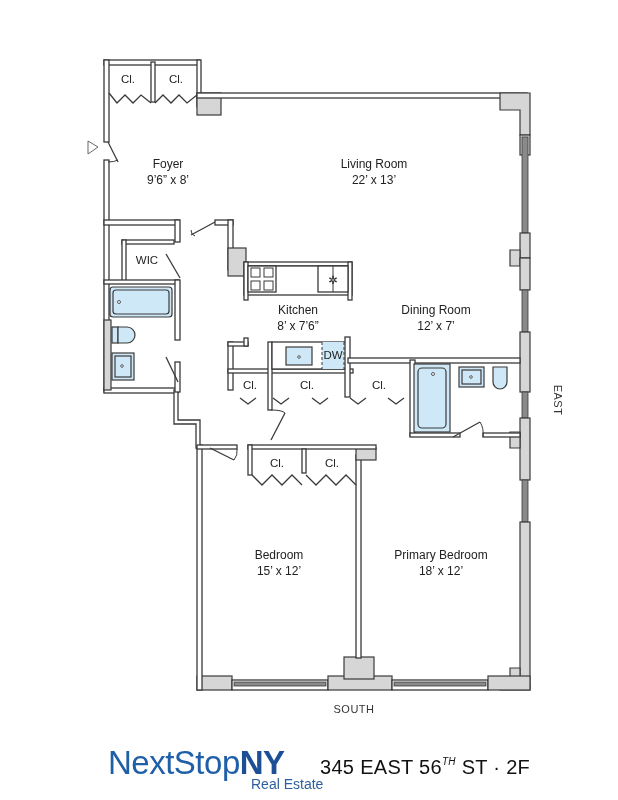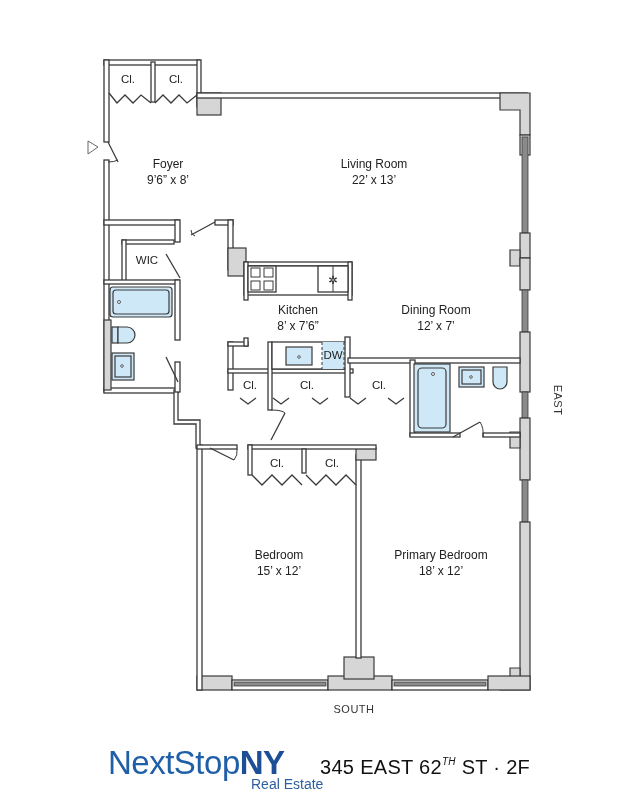--- a/index.html
+++ b/index.html
@@ -211,15 +211,15 @@
   <text x="554" y="400" class="dir-label" transform="rotate(90 554 400)">EAST</text>
   <text x="354" y="713" class="dir-label">SOUTH</text>
 </svg>
 
 <div id="footer">
   <div class="brand">
     <span>NextStop</span><b>NY</b>
   </div>
   <div class="brand-sub">Real Estate</div>
   <div class="address">
-    <span>345 EAST 62</span><sup>TH</sup><span> ST · 2F</span>
+    <span>345 EAST 56</span><sup>TH</sup><span> ST · 2F</span>
   </div>
 </div>
 
 </body></html>

